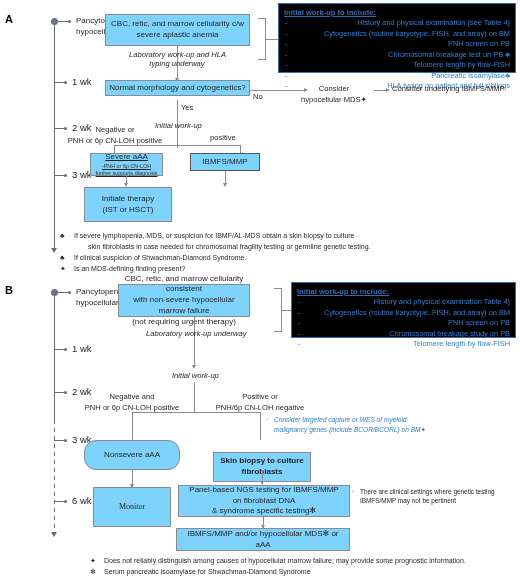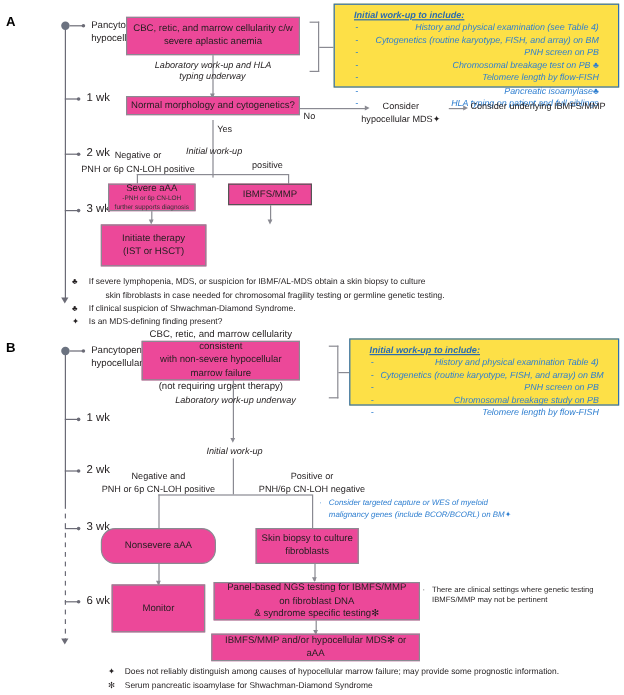--- a/index.html
+++ b/index.html
@@ -22,29 +22,29 @@
       border-left:3.5px solid transparent;border-right:3.5px solid transparent;
       border-top:5px solid #6b6b76;}
   .node-dot{position:absolute;width:7px;height:7px;border-radius:50%;
       background:#6b7280;}
   .tick{position:absolute;height:1px;background:#6b6b76;}
   .tick-dot{position:absolute;width:3px;height:3px;border-radius:50%;background:#6b6b76;}
   .tick-label{position:absolute;font-size:9.5px;color:#231f20;white-space:nowrap;}
   .node-label{position:absolute;font-size:8px;color:#231f20;line-height:1.35;white-space:nowrap;}
 
   
-  .box{position:absolute;border:1px solid #8a8a92;background:#ec4899;
+  .box{position:absolute;border:1px solid #8a8a92;background:#7dd3fc;
        box-sizing:border-box;display:flex;align-items:center;justify-content:center;
        text-align:center;font-size:8px;line-height:1.35;color:#231f20;padding:2px;}
   .box.thick{border-color:#555;}
   .box .inner{width:100%;}
   .box .sub{font-size:5.4px;line-height:1.3;display:block;margin-top:.5px;color:#333;}
 
-  .bluebox{position:absolute;border:1px solid #2f6fb5;background:#fde047;
-       box-sizing:border-box;padding:4px 16px;font-style:italic;}
+  .bluebox{position:absolute;border:1px solid #2f6fb5;background:#000000;
+       box-sizing:border-box;padding:4px 5px;}
   .bluebox .bhead{color:#2b6cb0;font-size:7.6px;font-weight:bold;
        text-decoration:underline;display:block;margin-bottom:1px;}
   .bluebox ul{margin:0;padding:0;list-style:none;text-align:right;}
   .bluebox li{color:#2f7fd0;font-size:7.4px;line-height:1.42;
        position:relative;padding-left:9px;white-space:nowrap;}
   .bluebox li:before{content:"-";position:absolute;left:1px;}
 
   
   .vline{position:absolute;width:1px;background:#8a8a92;}
   .hline{position:absolute;height:1px;background:#8a8a92;}
@@ -161,21 +161,21 @@
   <div class="hline" style="left:114px;top:145px;width:126px;"></div>
   <div class="vline" style="left:114px;top:145px;height:8px;"></div>
   <div class="vline" style="left:240px;top:145px;height:8px;"></div>
 
   <div class="flow-text" style="left:65px;top:125px;width:100px;">
     <span>Negative or</span><br>
     <span>PNH or 6p CN-LOH positive</span>
   </div>
   <div class="edge-label" style="left:210px;top:133px;">positive</div>
 
-  <div class="box" style="left:90px;top:153px;width:73px;height:23px;">
+  <div class="box" style="left:90px;top:153px;width:73px;height:23px;text-decoration:underline;">
     <div class="inner">
       <span>Severe aAA</span>
       <span class="sub">-PNH or 6p CN-LOH</span>
       <span class="sub">further supports diagnosis</span>
     </div>
   </div>
 
   <div class="box thick" style="left:190px;top:153px;width:70px;height:18px;">
     <div class="inner"><span>IBMFS/MMP</span></div>
   </div>
@@ -286,33 +286,33 @@
   <div class="bluenote" style="left:266px;top:143px;width:250px;">
     <span class="bullet">·</span>
     <span class="txt">Consider targeted capture or WES of myeloid</span>
     <span class="txt">malignancy genes (include BCOR/BCORL) on BM✦</span>
   </div>
 
   <div class="box" style="left:84px;top:168px;width:96px;height:30px;border-radius:12px;">
     <div class="inner"><span>Nonsevere aAA</span></div>
   </div>
 
-  <div class="box" style="left:213px;top:168px;width:86px;height:30px;">
+  <div class="box" style="left:213px;top:180px;width:98px;height:30px;font-weight:bold;">
     <div class="inner">
       <span>Skin biopsy to culture</span><br>
       <span>fibroblasts</span>
     </div>
   </div>
 
   <div class="vline" style="left:132px;top:198px;height:17px;"></div>
   <div class="arrow-down" style="left:129.5px;top:212px;"></div>
   <div class="vline" style="left:262px;top:198px;height:14px;"></div>
   <div class="arrow-down" style="left:259.5px;top:209px;"></div>
 
-  <div class="box" style="left:93px;top:215px;width:78px;height:40px;">
+  <div class="box" style="left:93px;top:215px;width:78px;height:40px;font-family:Liberation Serif, serif;">
     <div class="inner"><span>Monitor</span></div>
   </div>
 
   <div class="box" style="left:178px;top:213px;width:172px;height:32px;">
     <div class="inner">
       <span>Panel-based NGS testing for IBMFS/MMP</span><br>
       <span>on fibroblast DNA</span><br>
       <span>&amp; syndrome specific testing✻</span>
     </div>
   </div>

